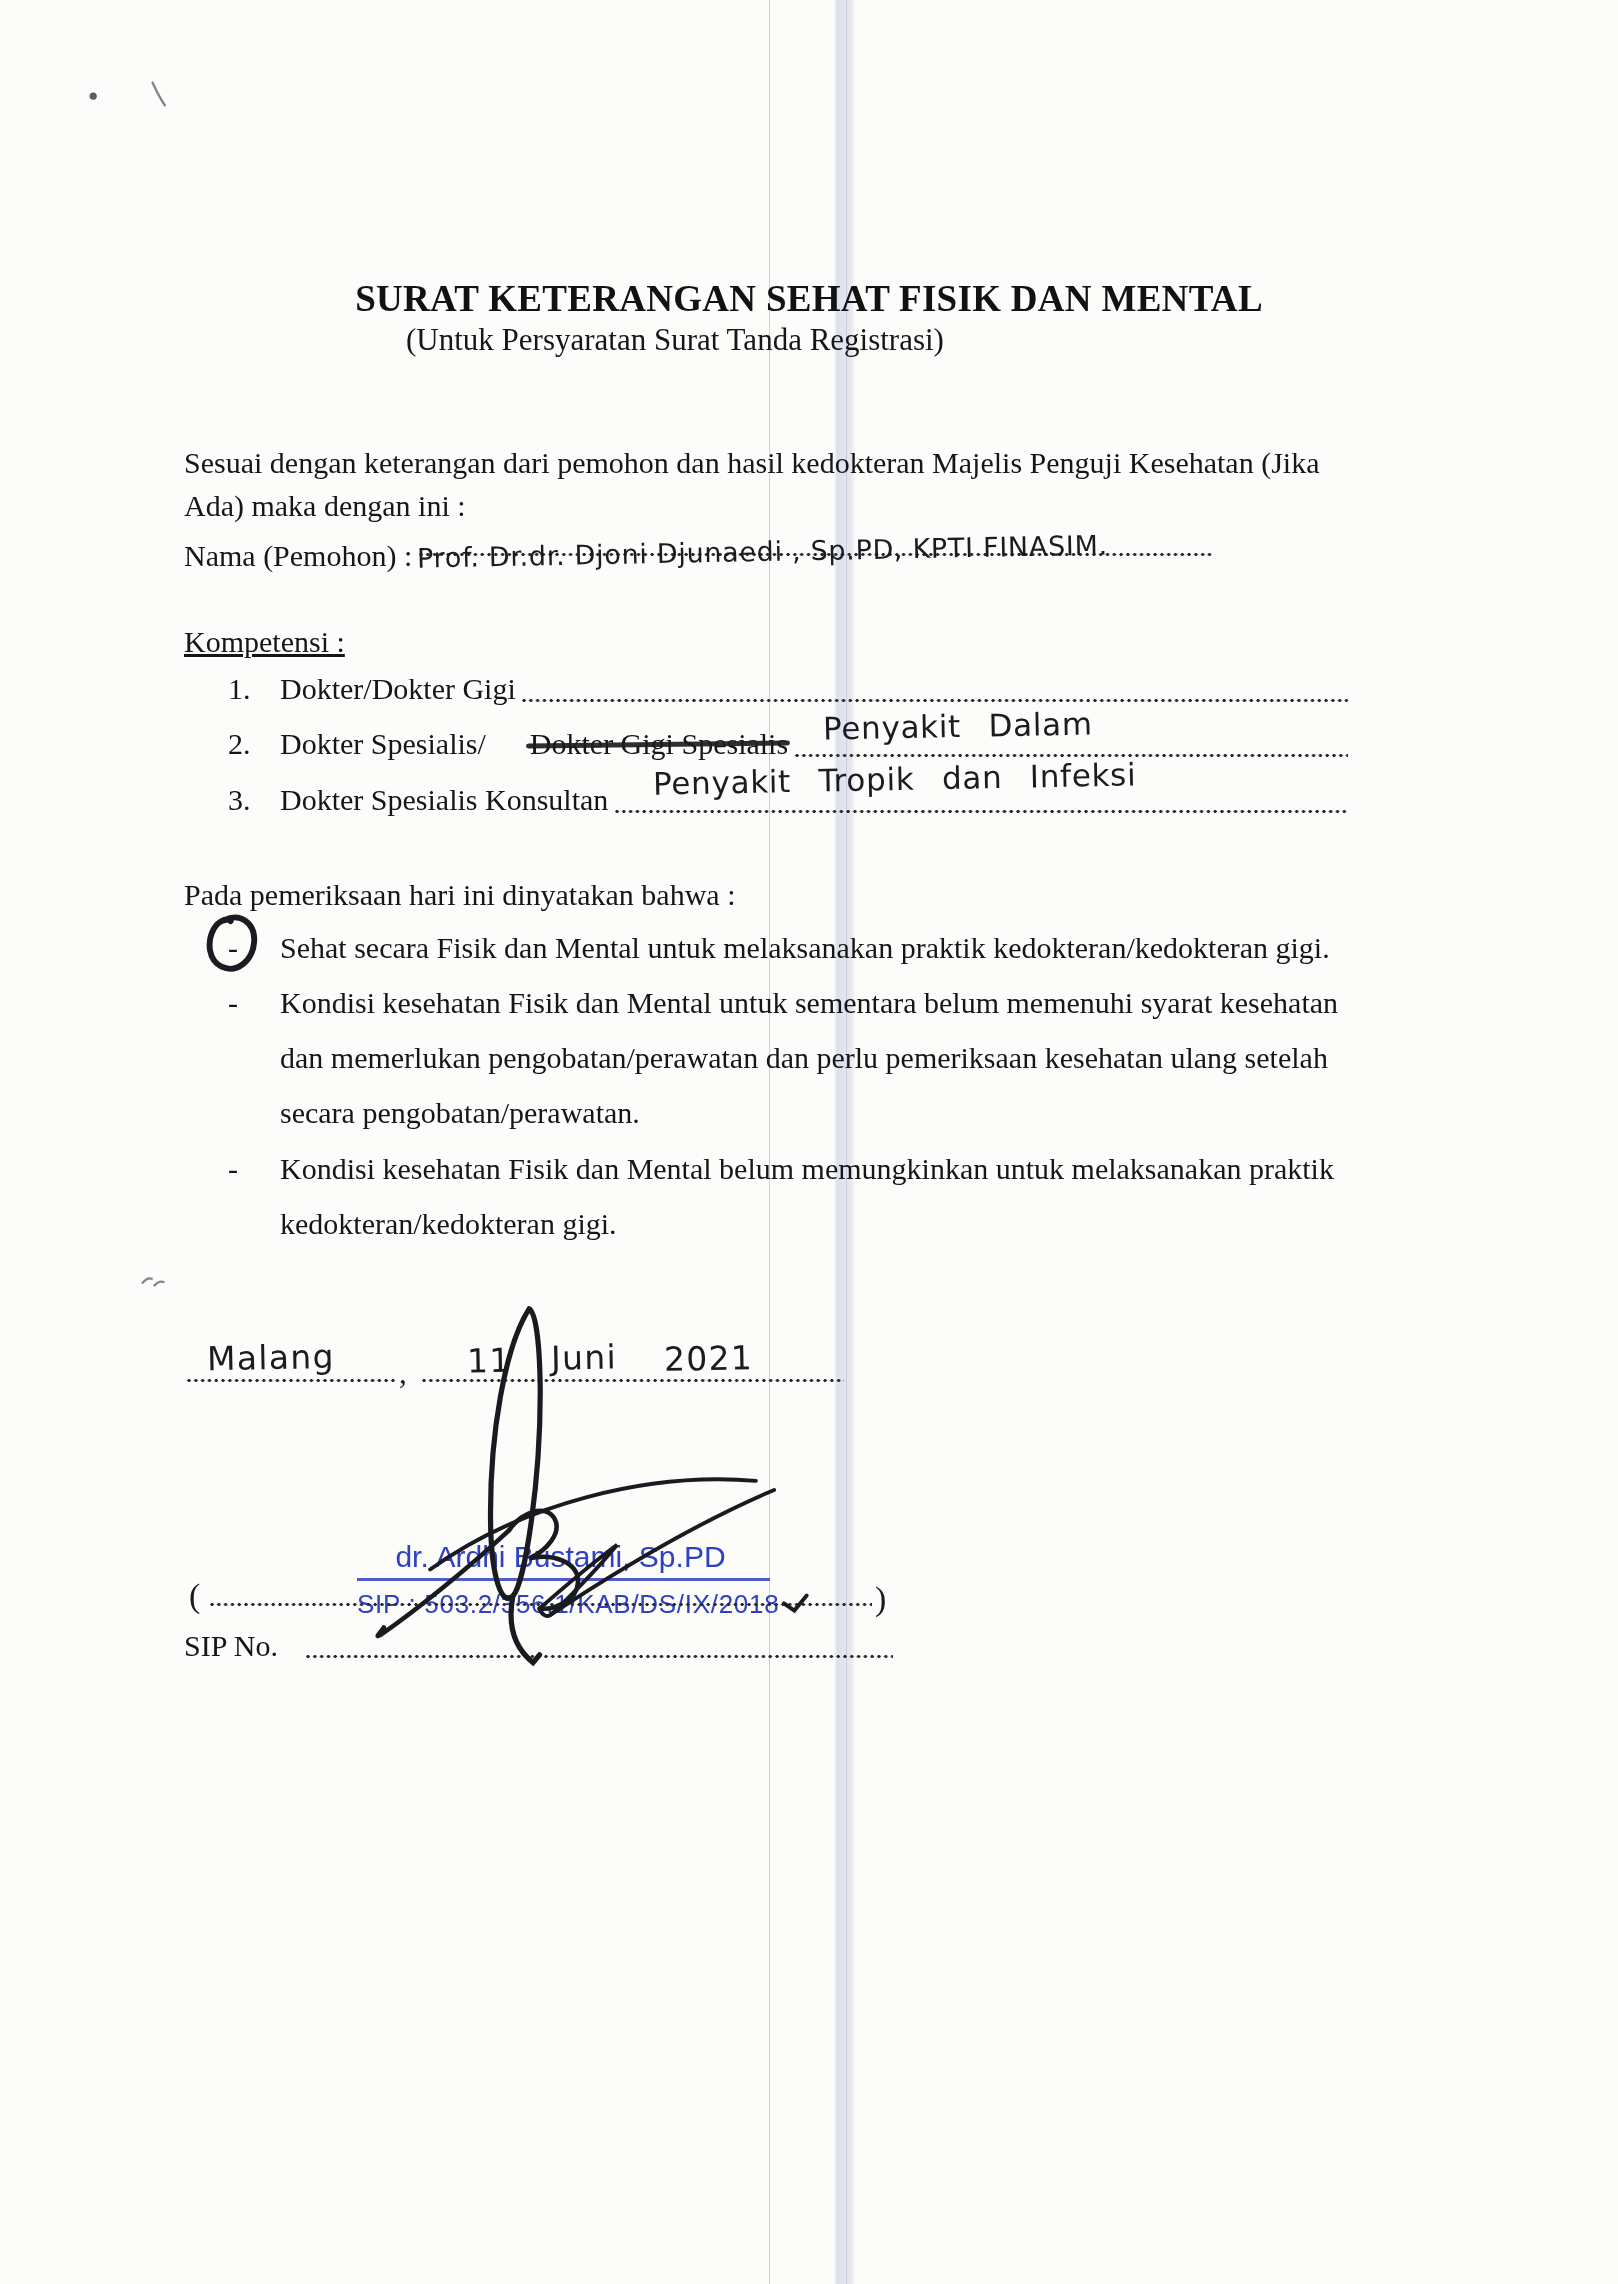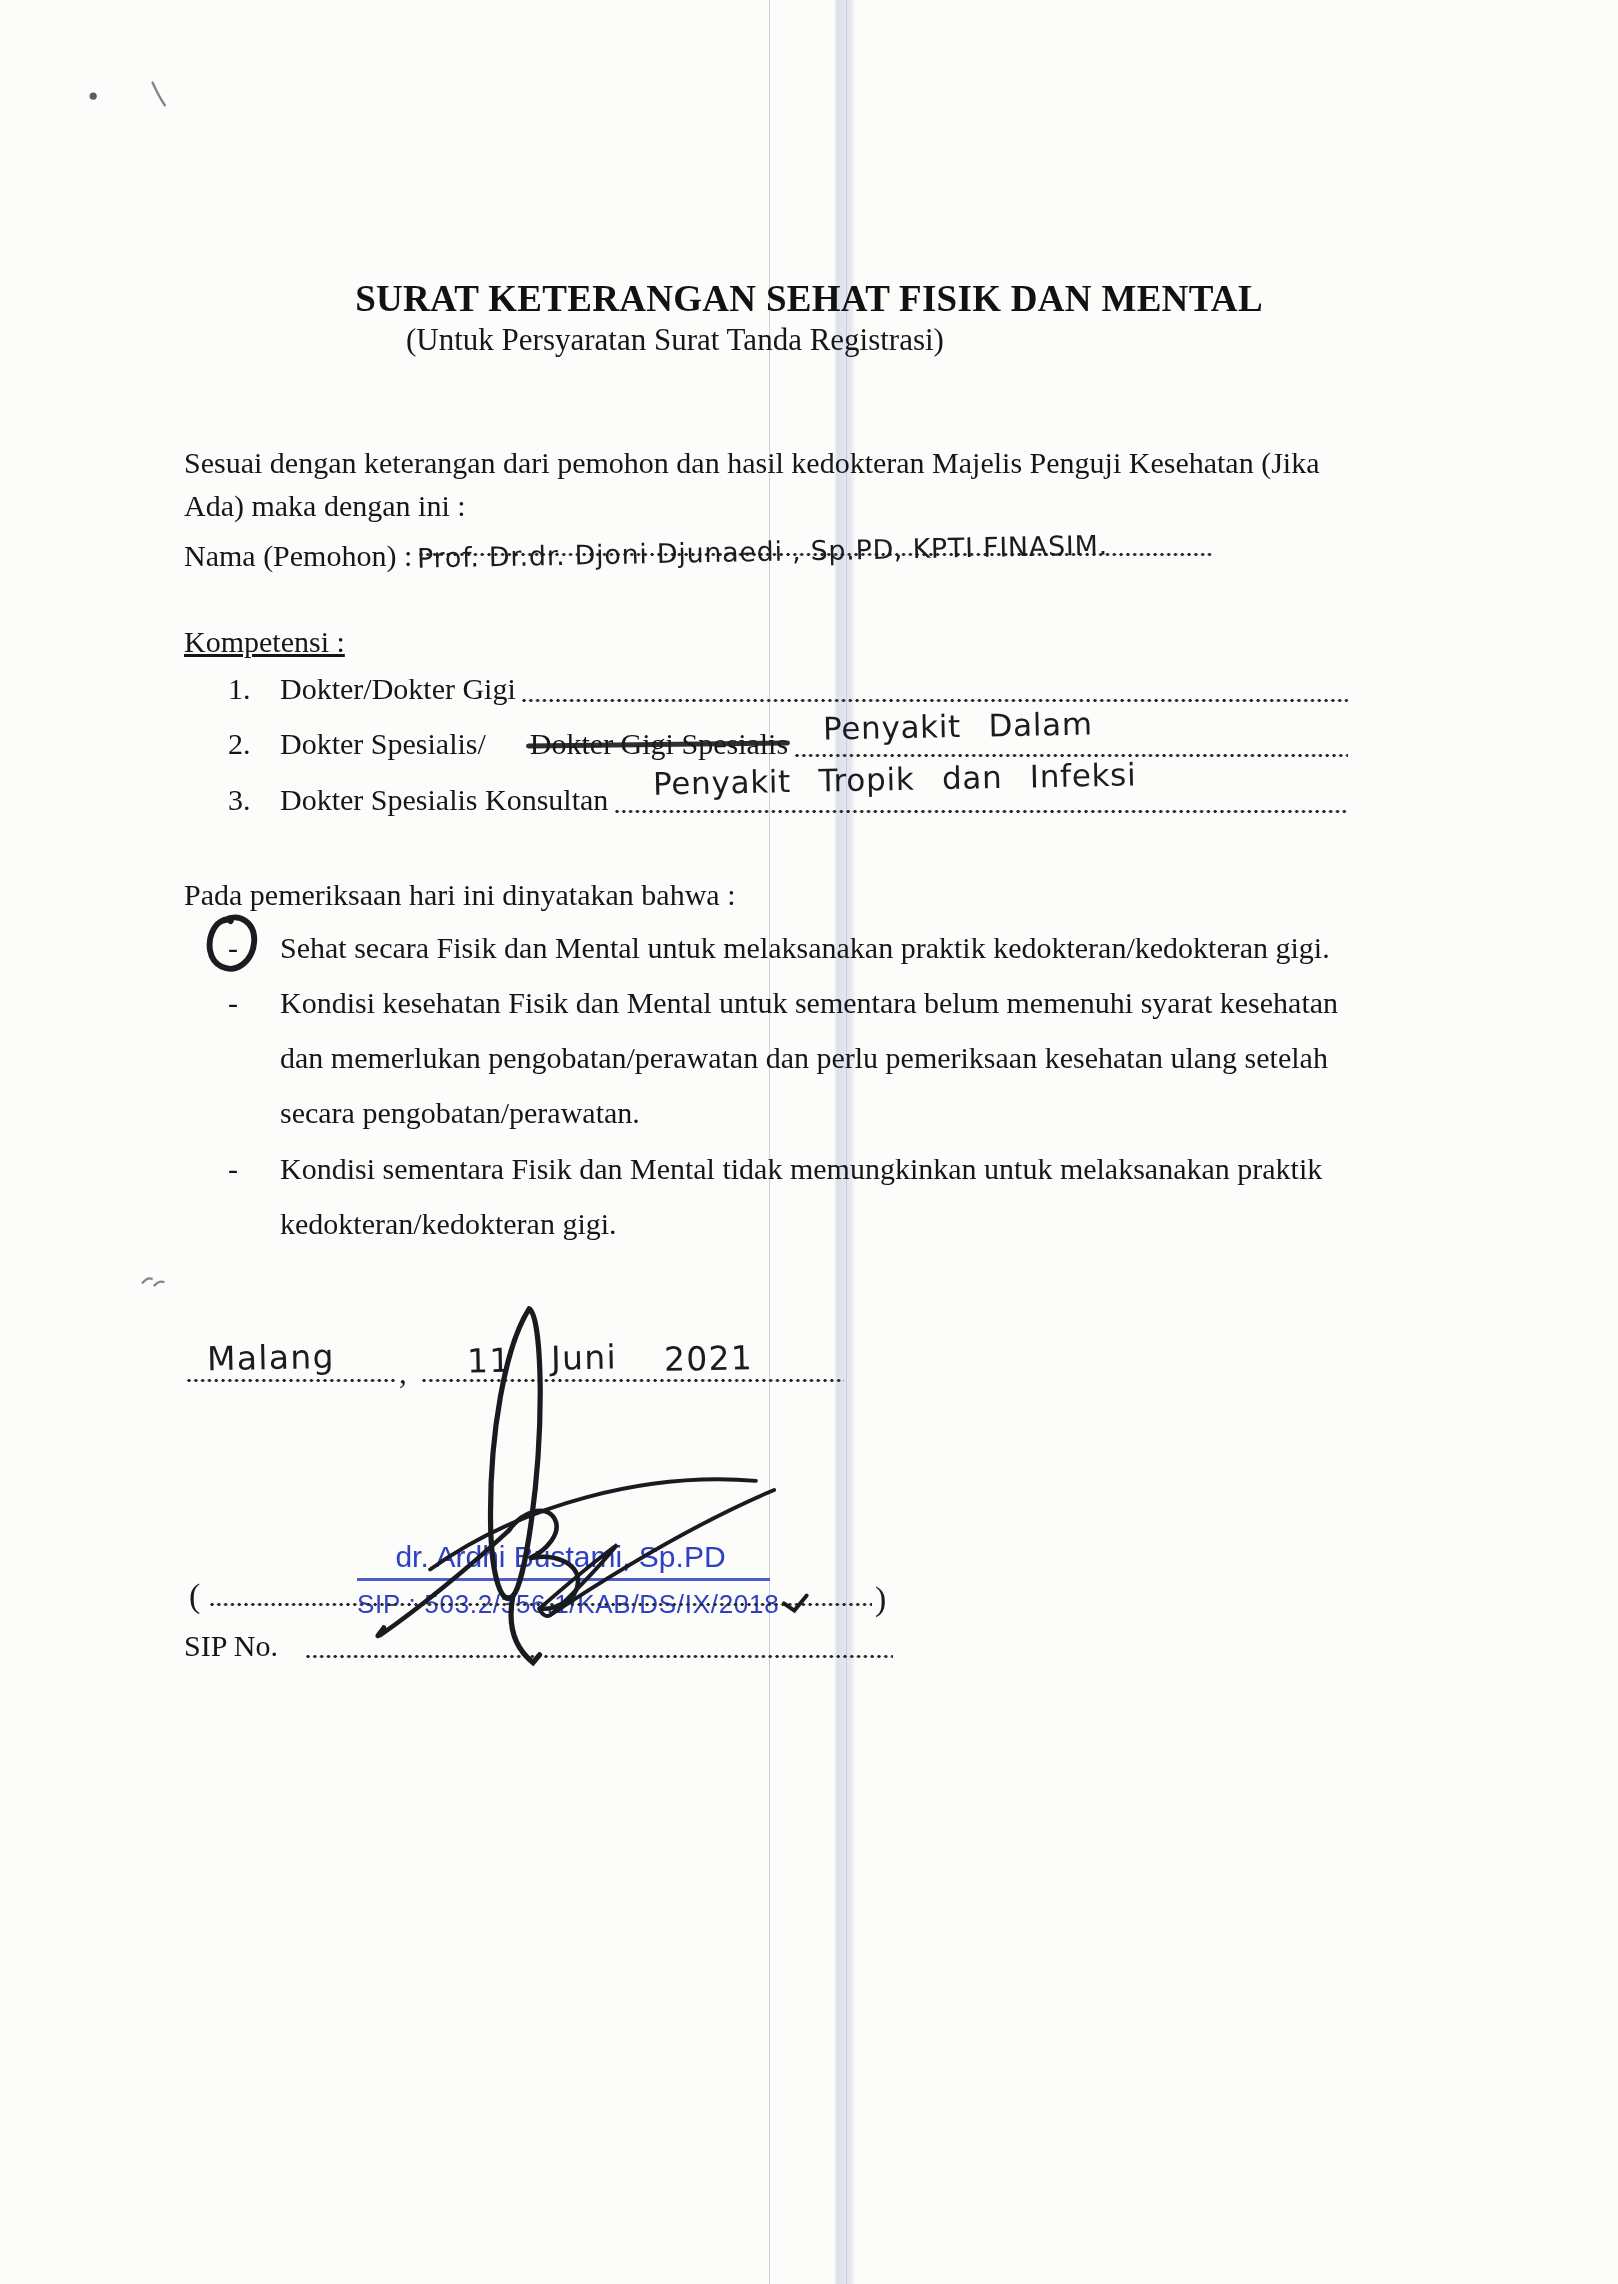--- a/index.html
+++ b/index.html
@@ -148,21 +148,21 @@
 
   <div class="option" style="top:975px;">
     <span class="marker">-</span>
     <div class="oline">Kondisi kesehatan Fisik dan Mental untuk sementara belum memenuhi syarat kesehatan</div>
     <div class="oline">dan memerlukan pengobatan/perawatan dan perlu pemeriksaan kesehatan ulang setelah</div>
     <div class="oline">secara pengobatan/perawatan.</div>
   </div>
 
   <div class="option" style="top:1141px;">
     <span class="marker">-</span>
-    <div class="oline">Kondisi sementara Fisik dan Mental tidak memungkinkan untuk melaksanakan praktik</div>
+    <div class="oline">Kondisi kesehatan Fisik dan Mental belum memungkinkan untuk melaksanakan praktik</div>
     <div class="oline">kedokteran/kedokteran gigi.</div>
   </div>
 
   <div class="hw hw-date" style="left:207px;top:1338px;">Malang</div>
   <div class="dots-fixed" style="left:187px;top:1378px;width:210px;"></div>
   <div class="paren" style="left:399px;top:1355px;font-size:31px;">,</div>
   <div class="dots-fixed" style="left:422px;top:1378px;width:422px;"></div>
   <div class="hw hw-date" style="left:467px;top:1341px;">11</div>
   <div class="hw hw-date" style="left:551px;top:1338px;">Juni</div>
   <div class="hw hw-date" style="left:664px;top:1339px;">2021</div>

